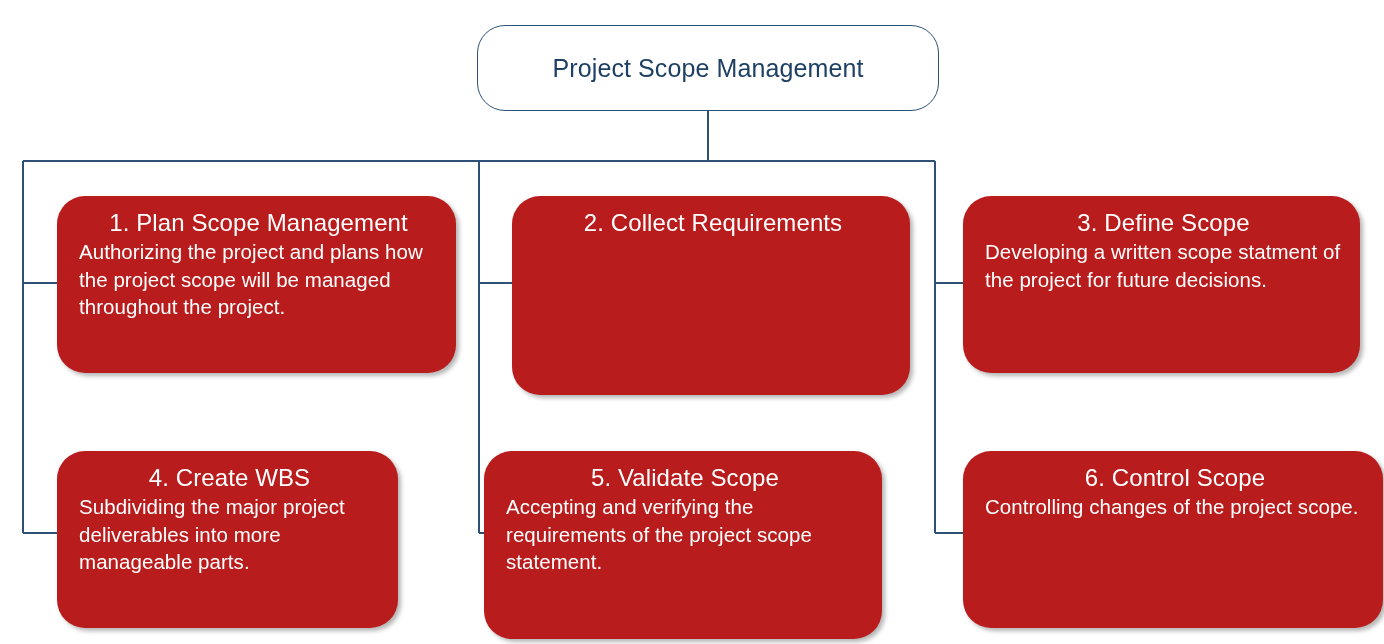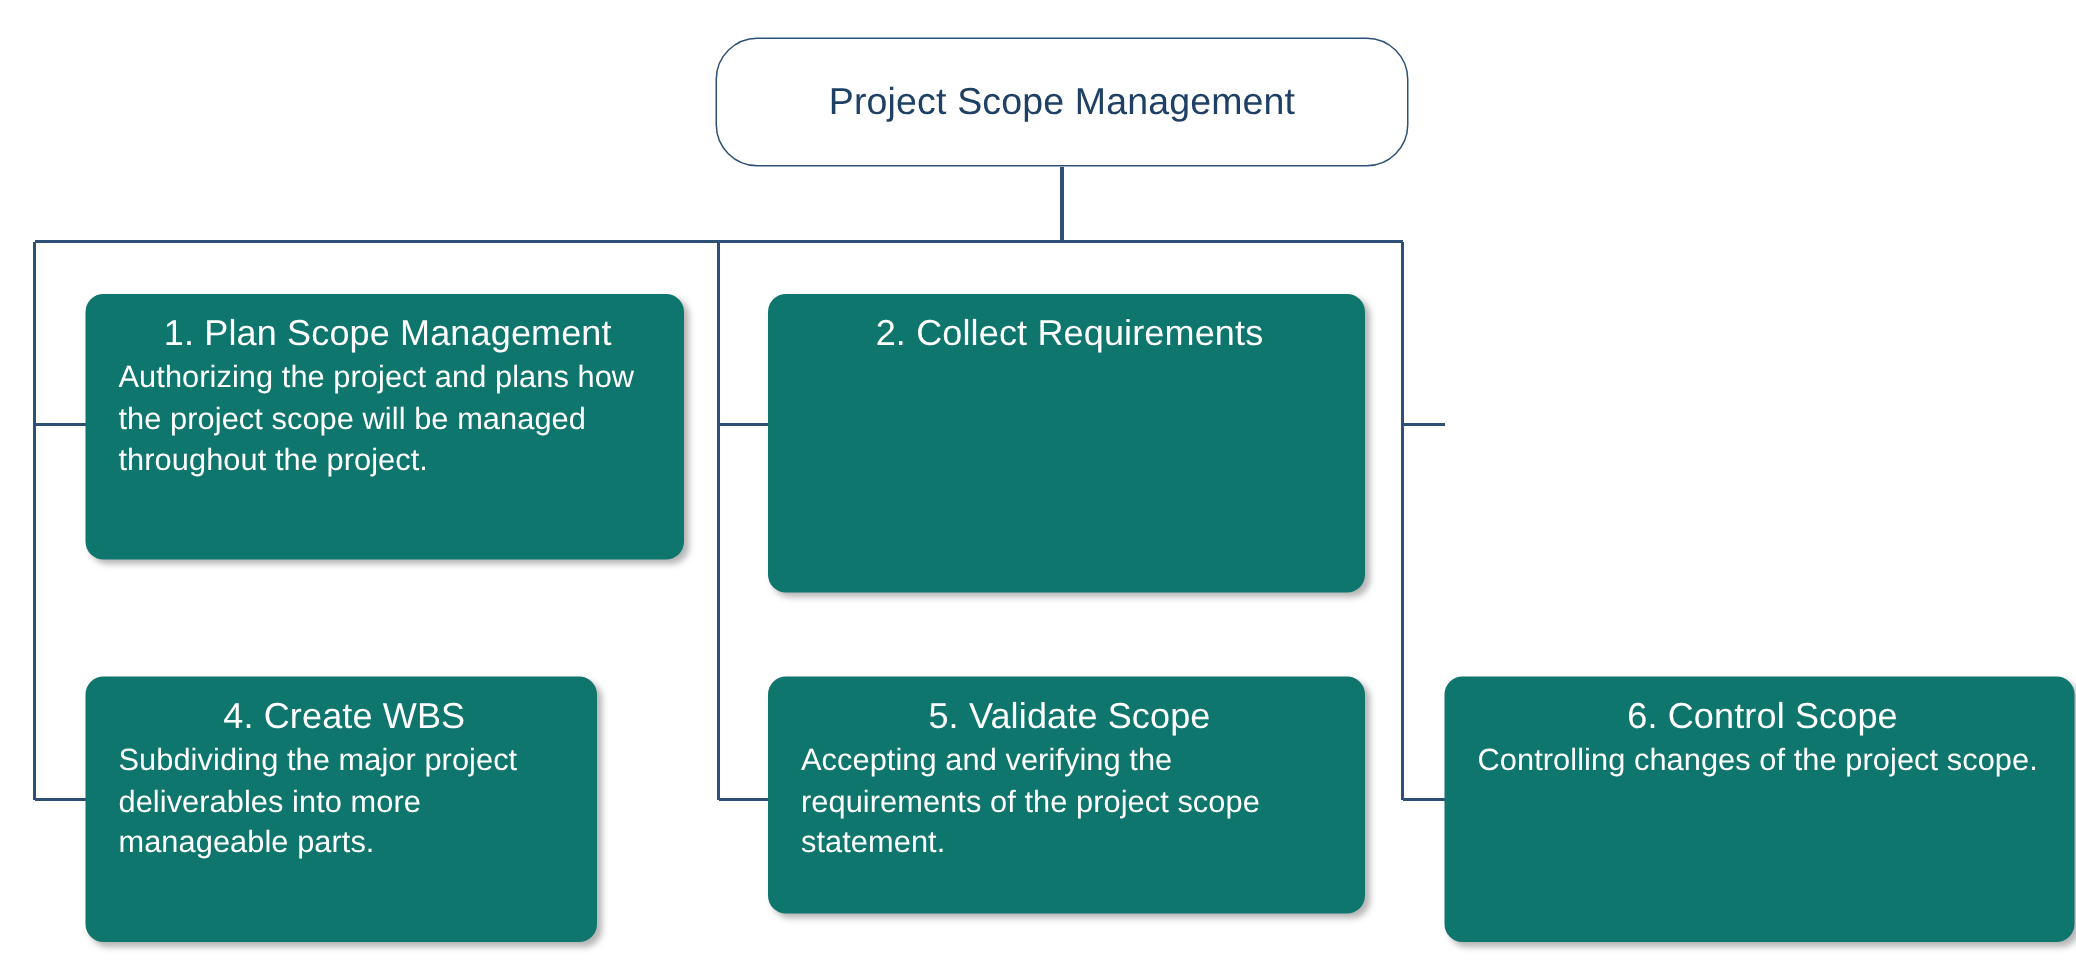--- a/index.html
+++ b/index.html
@@ -53,22 +53,22 @@
     font-weight: 400;
     letter-spacing: 0.1px;
     text-align: center;
     white-space: nowrap;
   }
 
   
   .proc-box {
     position: absolute;
     box-sizing: border-box;
-    background: #0f766e;
-    border-radius: 12px;
+    background: #b91c1c;
+    border-radius: 28px;
     box-shadow: 3px 3px 4px rgba(120,120,120,0.55);
     padding: 12px 14px 10px 22px;
     overflow: hidden;
   }
   .proc-title {
     display: block;
     color: #ffffff;
     font-size: 24px;
     line-height: 1.22;
     text-align: center;
@@ -85,21 +85,21 @@
     font-weight: 400;
     letter-spacing: 0.05px;
     margin-top: 1px;
   }
 
   
   #box-1 { left: 57px;  top: 196px; width: 399px; height: 177px; }
   #box-2 { left: 512px; top: 196px; width: 398px; height: 199px; }
   #box-3 { left: 963px; top: 196px; width: 397px; height: 177px; }
   #box-4 { left: 57px;  top: 451px; width: 341px; height: 177px; }
-  #box-5 { left: 512px; top: 451px; width: 398px; height: 158px; }
+  #box-5 { left: 484px; top: 451px; width: 398px; height: 188px; }
   #box-6 { left: 963px; top: 451px; width: 420px; height: 177px; }
 </style>
 </head>
 <body>
 
 <div id="diagram">
 
   <svg id="connectors" width="1384" height="644" viewBox="0 0 1384 644" aria-hidden="true">
     <g stroke="#2E5077" stroke-width="2.4" fill="none" shape-rendering="crispEdges">
 
@@ -127,20 +127,24 @@
 
   <div class="proc-box" id="box-1">
     <span class="proc-title">1. Plan Scope Management</span>
     <span class="proc-desc">Authorizing the project and plans how the project scope will be managed throughout the project.</span>
   </div>
 
   <div class="proc-box" id="box-2">
     <span class="proc-title">2. Collect Requirements</span>
   </div>
 
+  <div class="proc-box" id="box-3">
+    <span class="proc-title">3. Define Scope</span>
+    <span class="proc-desc">Developing a written scope statment of the project for future decisions.</span>
+  </div>
 
   <div class="proc-box" id="box-4">
     <span class="proc-title">4. Create WBS</span>
     <span class="proc-desc">Subdividing the major project deliverables into more manageable parts.</span>
   </div>
 
   <div class="proc-box" id="box-5">
     <span class="proc-title">5. Validate Scope</span>
     <span class="proc-desc">Accepting and verifying the requirements of the project scope statement.</span>
   </div>

